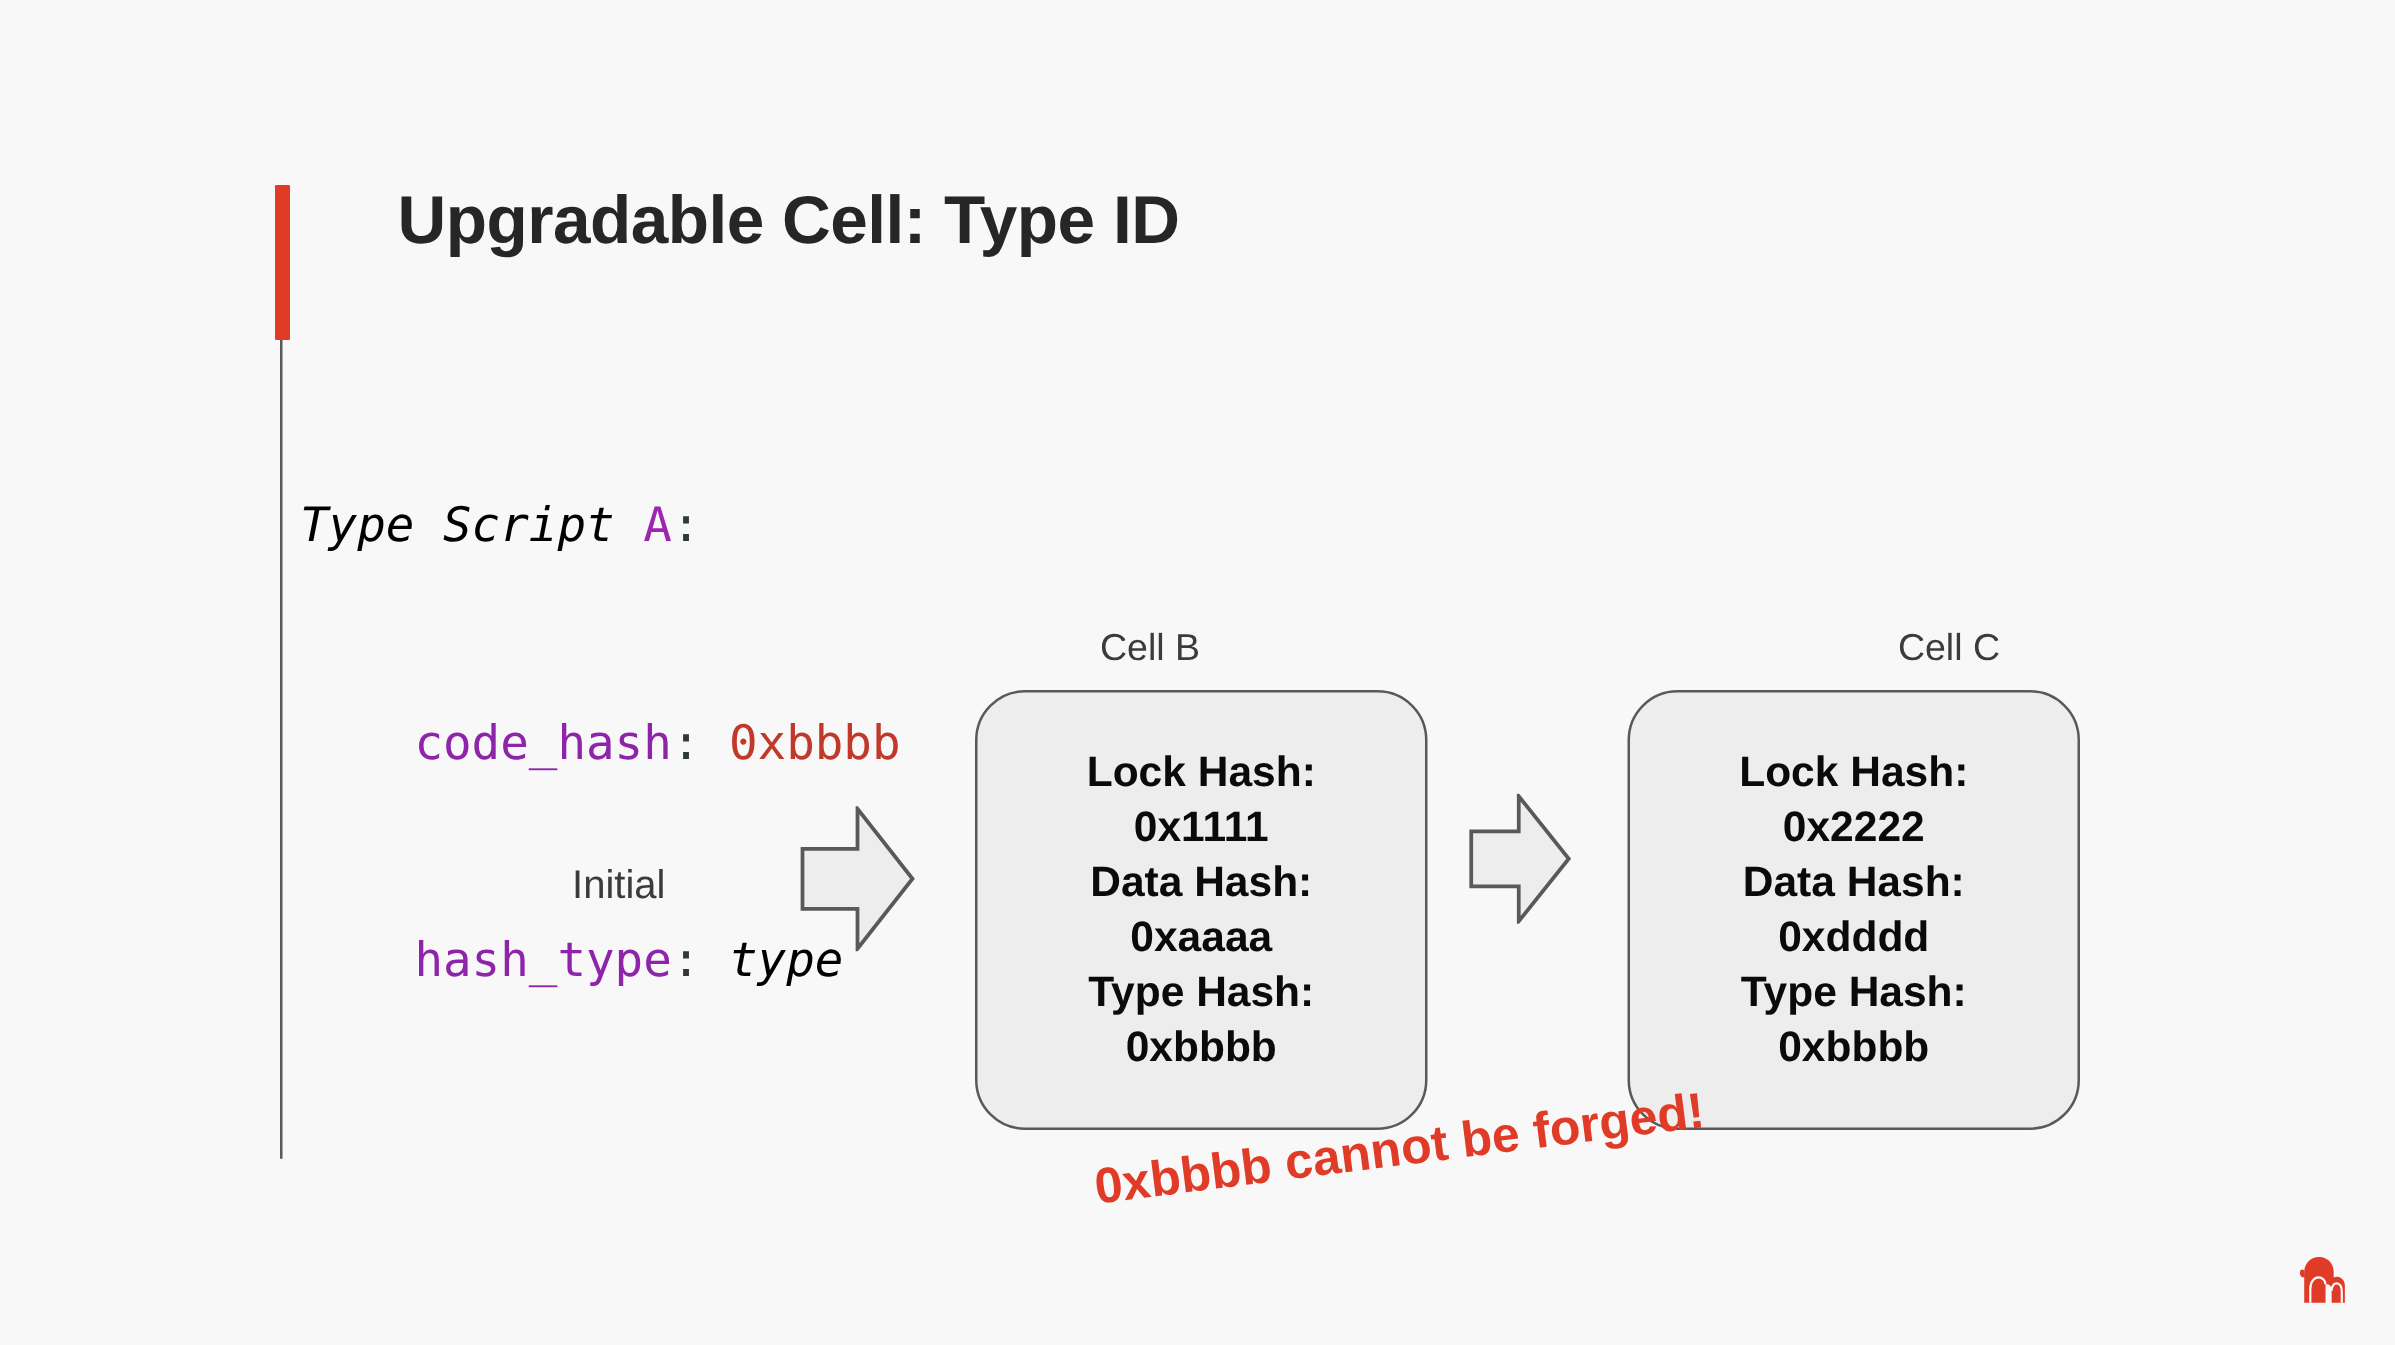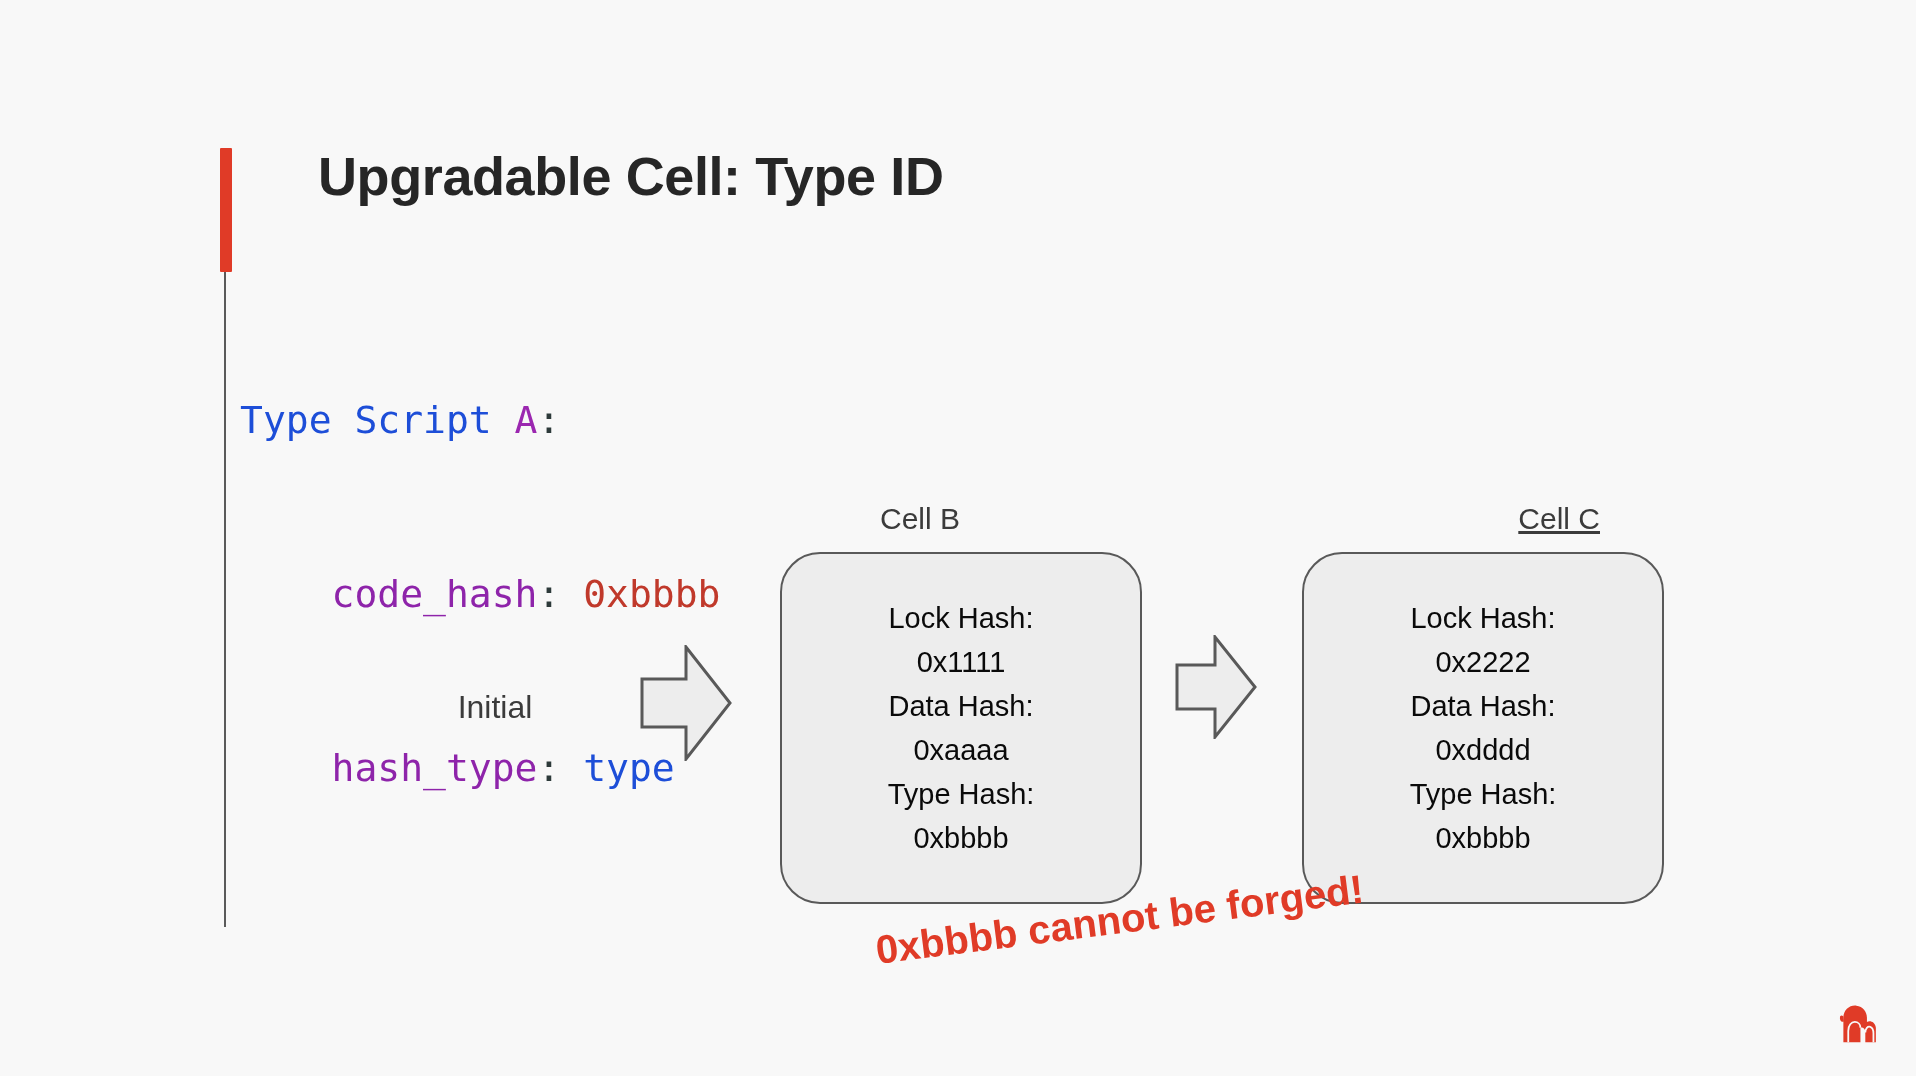--- a/index.html
+++ b/index.html
@@ -60,58 +60,58 @@
   .code-block {
     position: absolute;
     left: 240px;
     top: 275px;
     font-family: "DejaVu Sans Mono", monospace;
     font-size: 38px;
     line-height: 58px;
     white-space: pre;
   }
   .code-line { display: block; }
-  .tok-plain  { color: #1d4ed8; }
+  .tok-plain  { color: #000000; font-style: italic; }
   .tok-key    { color: #9b27b0; }
   .tok-ident  { color: #8e24aa; text-align: right; }
   .tok-num    { color: #c0392b; }
   .tok-punct  { color: #2d3a3a; }
 
   
   .diagram { position: absolute; left: 0; top: 0; width: 1916px; height: 1076px; }
 
   .cell-label {
     position: absolute;
     font-size: 30px;
     color: #3b3b3b;
     text-align: right;
     width: 360px;
   }
   .cell-label.b { left: 600px; top: 502px; }
-  .cell-label.c { left: 1240px; top: 502px; text-decoration: underline; }
+  .cell-label.c { left: 1240px; top: 502px; }
 
   .cell-box {
     position: absolute;
     width: 362px;
     height: 352px;
     background: #ededed;
     border: 2px solid #595959;
     border-radius: 40px;
     box-sizing: border-box;
     display: flex;
     flex-direction: column;
     align-items: center;
     justify-content: center;
   }
   .cell-box.b { left: 780px; top: 552px; }
   .cell-box.c { left: 1302px; top: 552px; }
 
   .cell-line {
-    font-size: 29px;
-    font-weight: normal;
+    font-size: 34px;
+    font-weight: bold;
     color: #0a0a0a;
     line-height: 44px;
     text-align: center;
     white-space: nowrap;
   }
 
   .initial-creation {
     position: absolute;
     left: 395px;
     top: 683px;

